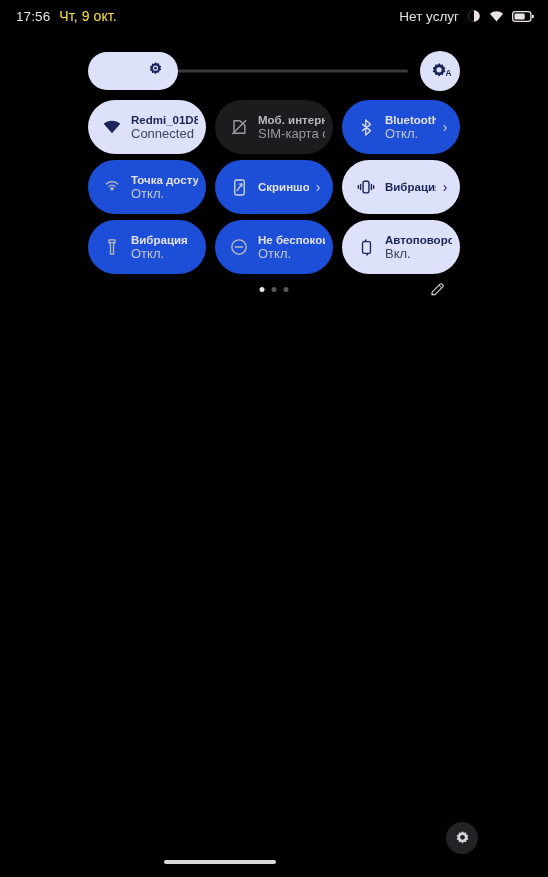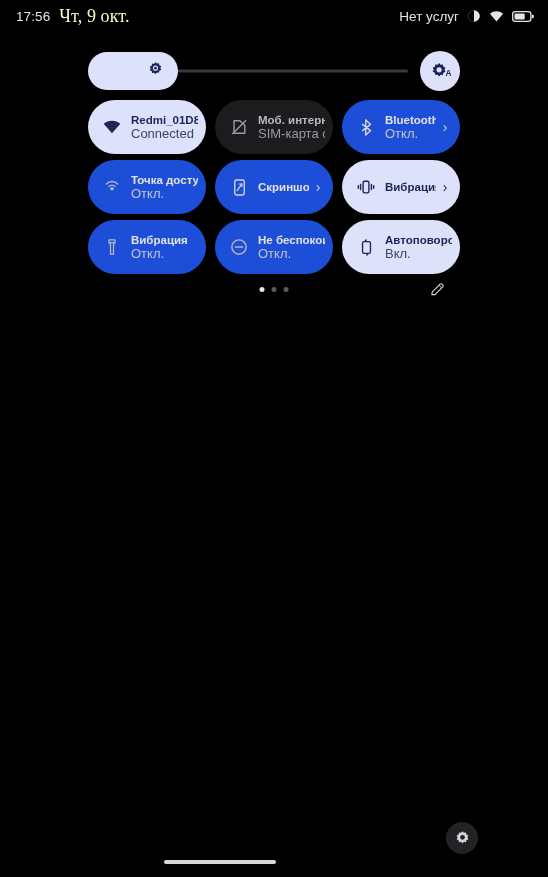--- a/index.html
+++ b/index.html
@@ -20,21 +20,21 @@
     position:absolute; top:0; left:0;
     width:548px; height:32px;
     display:flex; align-items:center;
     padding:0 14px 0 16px;
   }
   .sb-left { display:flex; align-items:center; gap:9px; }
   .sb-time {
     color:#e9e4e1; font-size:13.5px; letter-spacing:0.1px;
   }
   .sb-date {
-    color:#fef9c3; font-size:18px; letter-spacing:0.1px;font-family:Liberation Serif, serif;
+    color:#fde047; font-size:14px; letter-spacing:0.1px;
   }
   .sb-right {
     margin-left:auto;
     display:flex; align-items:center; gap:8px;
   }
   .sb-carrier { color:#e9e4e1; font-size:13.5px; }
   .sb-ico { display:flex; align-items:center; justify-content:center; }
 
   
   #brightness-row {

